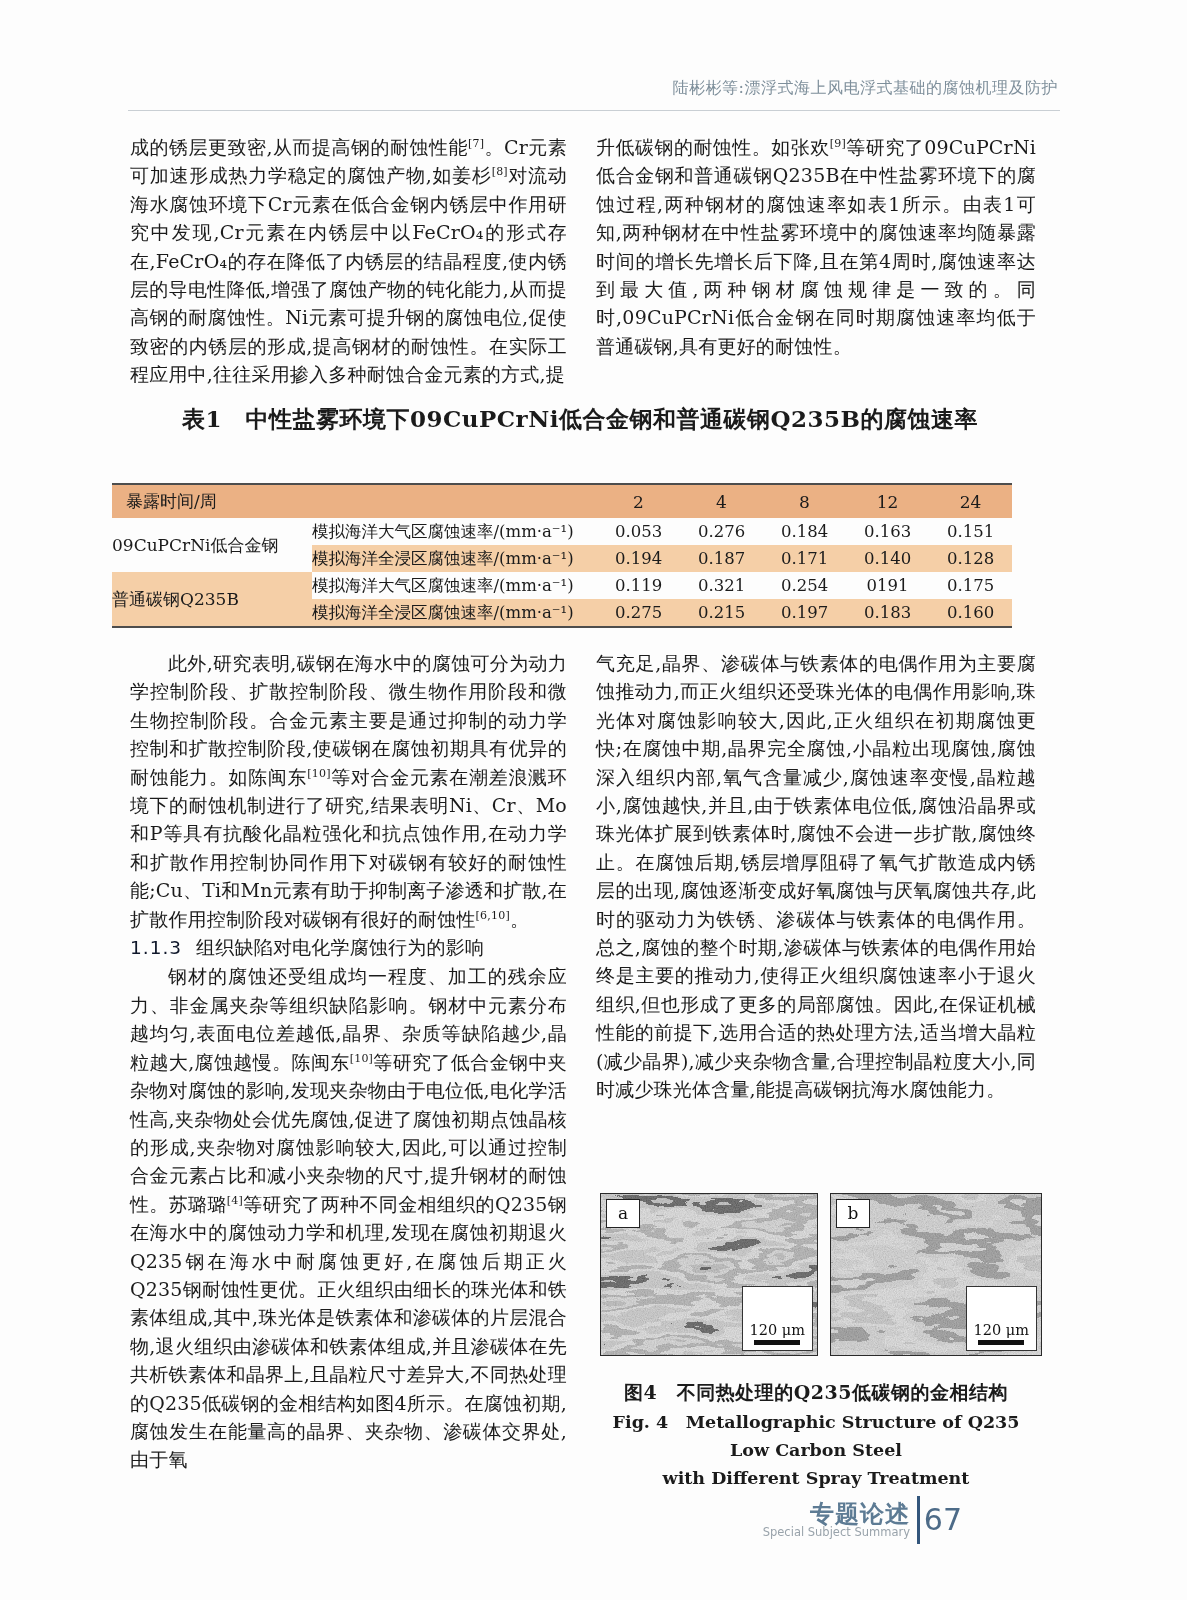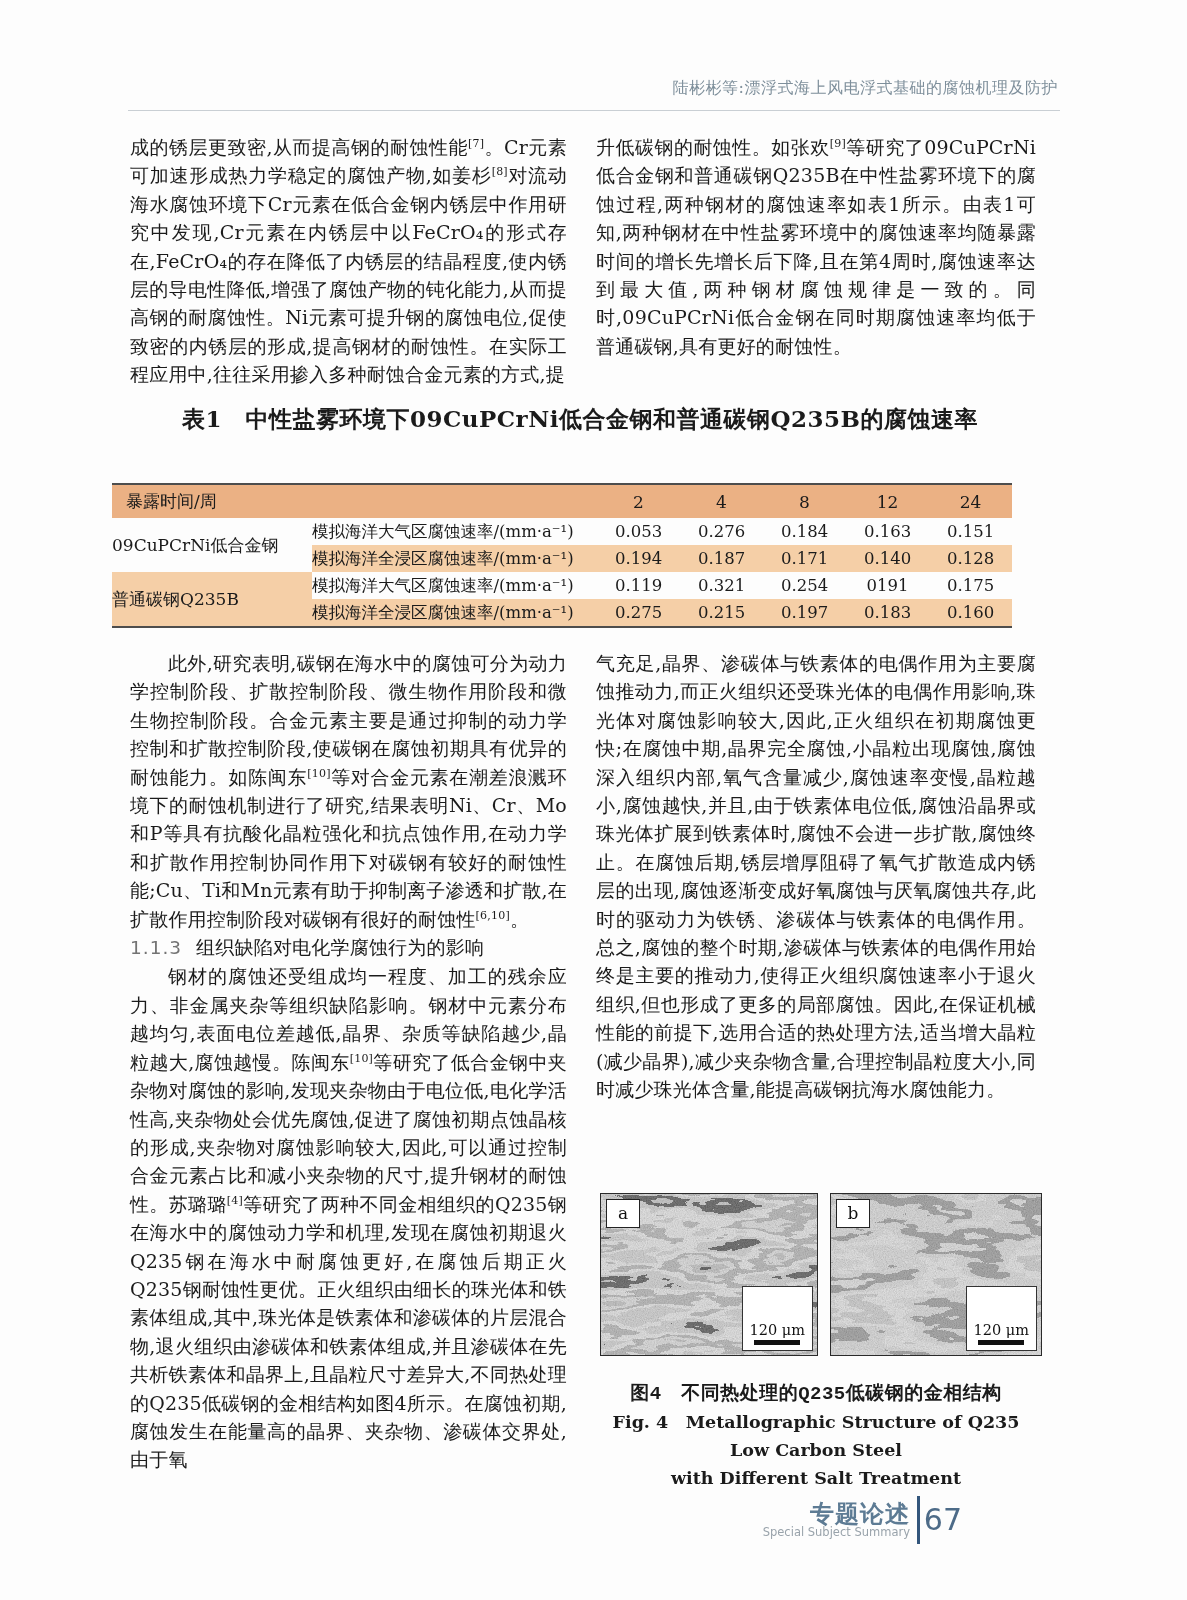--- a/index.html
+++ b/index.html
@@ -25,21 +25,21 @@
     text-justify:inter-character;letter-spacing:.2px;
   }
   .col p{margin:0;}
   .col p.indent{text-indent:2em;}
   sup{font-size:11px;line-height:0;}
   .lcol-top{top:133px;left:130px;width:437px;}
   .rcol-top{top:133px;left:596px;width:440px;}
   .lcol-bot{top:649px;left:130px;width:437px;}
   .rcol-bot{top:649px;left:596px;width:440px;}
   .sec-head{margin:1px 0 1px 0;text-align:left;}
-  .sec-num{color:#737373;font-family:"DejaVu Sans","Liberation Sans",sans-serif;
+  .sec-num{color:#0f172a;font-family:"DejaVu Sans","Liberation Sans",sans-serif;
     font-size:18.5px;margin-right:14px;letter-spacing:1px;}
   
   .tbl-title-cn{
     position:absolute;top:404px;left:130px;width:900px;text-align:center;
     font-size:23px;font-weight:bold;letter-spacing:.5px;
   }
   .tbl-title-en{
     position:absolute;top:430px;left:130px;width:900px;text-align:center;
     font-size:17.5px;font-weight:bold;line-height:26px;
   }
@@ -77,21 +77,21 @@
     font-size:17px;line-height:27px;text-align:center;
   }
   .scalebox{
     position:absolute;right:4px;bottom:4px;background:#fff;border:1px solid #333;
     padding:1px 7px 5px 7px;text-align:center;color:#111;
   }
   .scalebox .stext{font-size:14.5px;display:block;line-height:17px;margin-top:34px;}
   .scalebox .sbar{width:46px;height:5px;background:#111;margin:1px auto 0;}
   .fig-cap-cn{
     position:absolute;top:1380px;left:596px;width:440px;text-align:center;
-    font-size:19px;font-weight:bold;letter-spacing:.5px;font-family:Liberation Mono, monospace;
+    font-size:19px;font-weight:bold;letter-spacing:.5px;
   }
   .fig-cap-en{
     position:absolute;top:1408px;left:596px;width:440px;text-align:center;
     font-size:17.5px;font-weight:bold;line-height:28px;
   }
   
   .footer{position:absolute;top:1494px;left:700px;width:360px;height:60px;}
   .foot-cn{
     position:absolute;right:150px;top:4px;font-size:24px;font-weight:bold;color:#5d7b94;
     font-family:"DejaVu Sans","Liberation Sans",sans-serif;letter-spacing:1px;
@@ -237,21 +237,21 @@
       <div class="scalebox">
         <span class="stext">120 μm</span>
         <div class="sbar"></div>
       </div>
     </div>
   </div>
 
   <div class="fig-cap-cn">图4　不同热处理的Q235低碳钢的金相结构</div>
   <div class="fig-cap-en">
     <div>Fig. 4　Metallographic Structure of Q235 Low Carbon Steel</div>
-    <div>with Different Salt Treatment</div>
+    <div>with Different Spray Treatment</div>
   </div>
 
   <div class="footer">
     <div class="foot-cn">专题论述</div>
     <div class="foot-en">Special Subject Summary</div>
     <div class="foot-bar"></div>
     <div class="foot-num">67</div>
   </div>
 
 </div>

